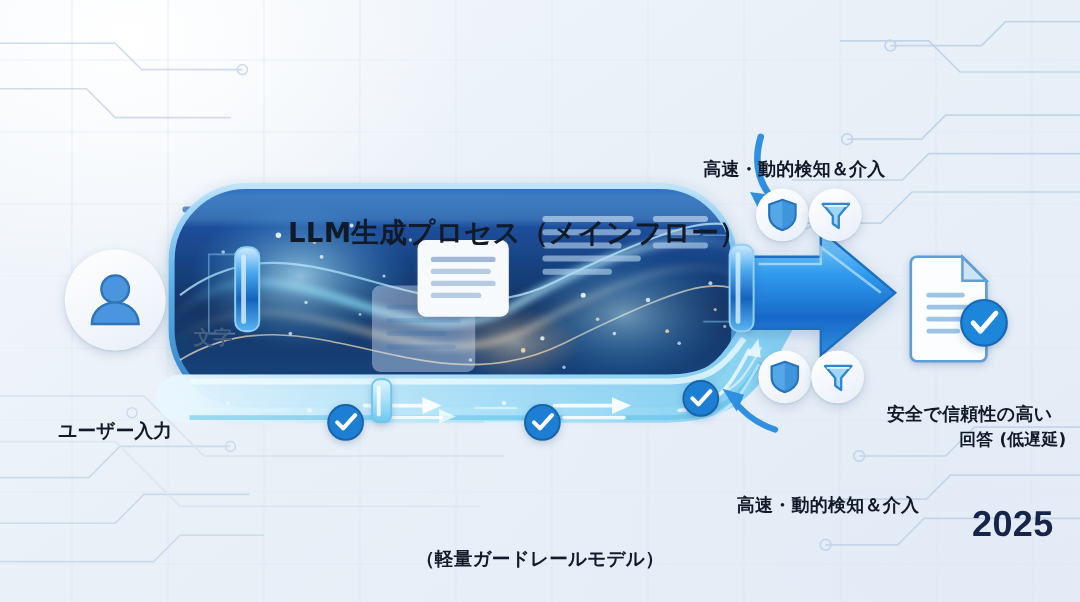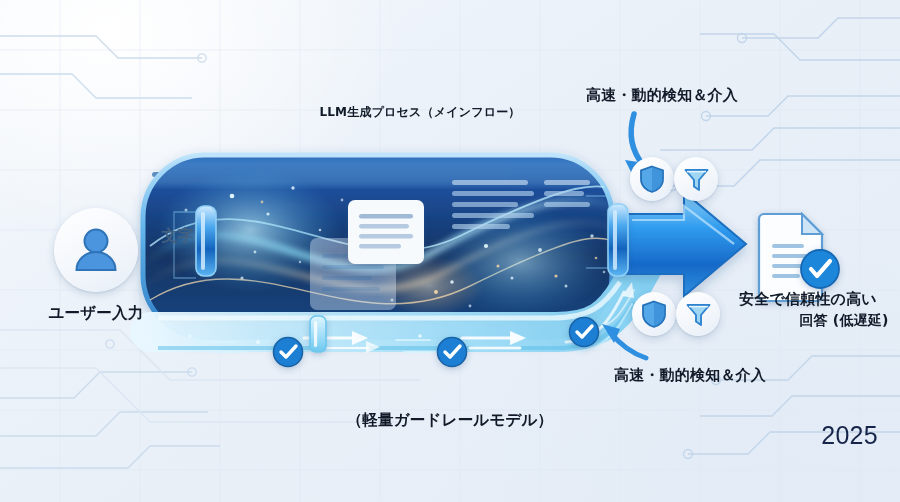--- a/index.html
+++ b/index.html
@@ -10,27 +10,27 @@
   }
   #stage{position:relative;width:900px;height:502px;overflow:hidden;
     background:
       radial-gradient(ellipse 420px 300px at 12% 6%, #ffffff 0%, rgba(255,255,255,0) 70%),
       radial-gradient(ellipse 500px 340px at 88% 92%, #e3ecf6 0%, rgba(227,236,246,0) 72%),
       linear-gradient(145deg,#f4f8fc 0%,#e9f0f8 45%,#e4ecf6 100%);
   }
   .layer{position:absolute;inset:0;}
   svg.layer{width:900px;height:502px;}
   .lbl{position:absolute;color:#111a28;font-weight:700;letter-spacing:.2px;
-       text-align:center;white-space:nowrap;}
+       text-align:center;white-space:nowrap;margin-top:46px;}
   .lbl.jp{font-family:"DejaVu Sans","Liberation Sans",sans-serif;}
   .badge{position:absolute;border-radius:50%;
     background:linear-gradient(150deg,#ffffff 0%,#f2f6fb 60%,#e7eef7 100%);
     box-shadow:0 3px 9px rgba(40,80,130,.18),0 1px 2px rgba(40,80,130,.12);
     display:flex;align-items:center;justify-content:center;}
-  #brandYear{position:absolute;right:22px;top:421px;font-size:25px;font-weight:400;
+  #brandYear{position:absolute;right:22px;top:421px;font-size:30px;font-weight:700;
     color:#16244a;letter-spacing:.3px;}
   #brandName{position:absolute;right:22px;top:452px;font-size:23px;font-weight:700;
     color:#16244a;letter-spacing:.1px;}
 </style>
 </head>
 <body>
 
 <div id="stage">
 
   <svg class="layer" viewBox="0 0 900 502" preserveAspectRatio="none">
@@ -391,21 +391,21 @@
       <path d="M13 1.5 L24 5.5 V14 C24 21 18.5 25.5 13 26.8 Z" fill="#2f84cf" opacity=".55"></path>
     </svg>
   </div>
   <div class="badge" style="left:676px;top:292px;width:44px;height:44px;">
     <svg width="27" height="27" viewBox="0 0 27 27">
       <path d="M2.5 4 H24.5 L16 14 V24 L11 20.5 V14 Z" fill="#9ed6f4" stroke="#2f84cf" stroke-width="1.9" stroke-linejoin="round"></path>
       <path d="M4 5.6 H23" stroke="#e8f7ff" stroke-width="1.5"></path>
     </svg>
   </div>
 
-  <div class="lbl jp" style="left:240px;top:104px;width:360px;font-size:12px;">LLM生成プロセス（メインフロー）</div>
+  <div class="lbl jp" style="left:240px;top:133px;width:360px;font-size:23px;">LLM生成プロセス（メインフロー）</div>
 
   <div class="lbl jp" style="left:150px;top:226px;width:44px;font-size:16px;color:#44607f;text-align:right;">文字</div>
 
   <div class="lbl jp" style="left:36px;top:303px;width:120px;font-size:15.5px;">ユーザー入力</div>
 
   <div class="lbl jp" style="left:556px;top:86px;width:212px;font-size:15px;">高速・動的検知＆介入</div>
 
   <div class="lbl jp" style="left:584px;top:366px;width:212px;font-size:15px;">高速・動的検知＆介入</div>
 
   <div class="lbl jp" style="left:330px;top:410px;width:240px;font-size:15.5px;">（軽量ガードレールモデル）</div>

